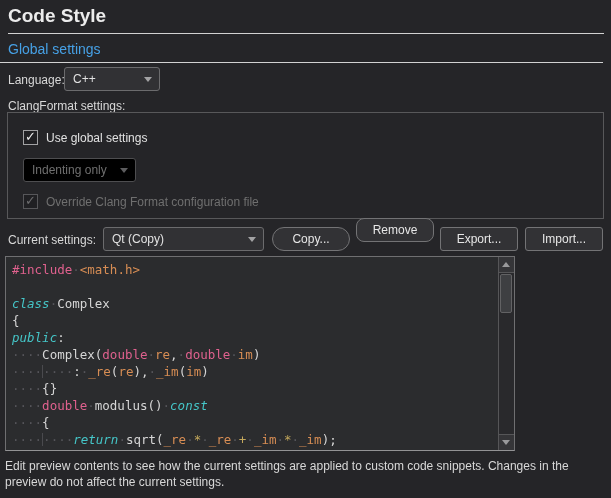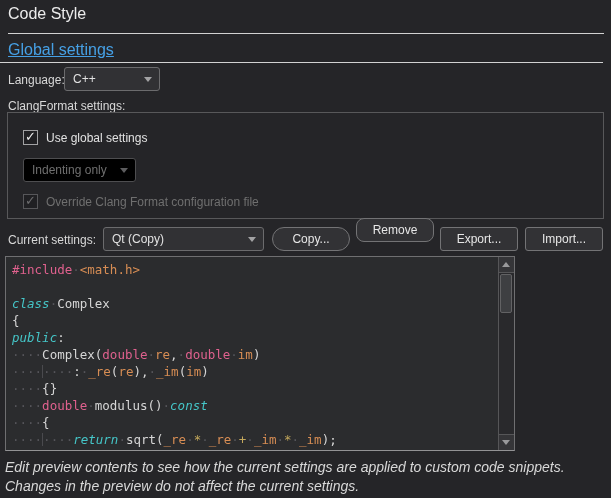--- a/index.html
+++ b/index.html
@@ -4,22 +4,22 @@
 <style>
   html,body{margin:0;padding:0;}
   body{
     width:611px;height:498px;position:relative;overflow:hidden;
     background:#252528;color:#dcdcdc;
     font-family:"Liberation Sans", sans-serif;
   }
   .abs{position:absolute;}
   .sep{height:1px;background:#d2d2d2;}
   .label{font-size:12px;color:#d8d8d8;white-space:nowrap;}
-  .page-title{font-size:16px;font-weight:normal;color:#ececec;}
-  .link{font-size:16px;color:#46a0e5;text-decoration:underline;cursor:pointer;}
+  .page-title{font-size:19px;font-weight:bold;color:#ececec;}
+  .link{font-size:14px;color:#46a0e5;cursor:pointer;}
 
   .combo{
     box-sizing:border-box;height:24px;display:flex;align-items:center;
     background:#313134;border:1px solid #6b6b6d;border-radius:3px;
     padding:0 22px 0 8px;font-size:12px;color:#e2e2e2;cursor:pointer;position:absolute;
   }
   .combo .arrow{
     position:absolute;right:7px;top:9px;width:0;height:0;
     border-left:4px solid transparent;border-right:4px solid transparent;
     border-top:5px solid #a2a2a4;
@@ -77,21 +77,21 @@
     border-bottom:5px solid #99999b;}
   .tri-down{position:absolute;left:3px;top:5px;width:0;height:0;
     border-left:4px solid transparent;border-right:4px solid transparent;
     border-top:5px solid #99999b;}
   .sb-thumb{
     position:absolute;left:1px;right:2px;top:17px;height:37px;
     background:#3e3f42;border:1px solid #626264;border-radius:2px;cursor:grab;
   }
 
   .footer-note{
-    font-size:14px;font-style:italic;color:#d8d8d8;line-height:1.35;
+    font-size:12px;color:#d8d8d8;line-height:1.35;
   }
 </style>
 </head>
 <body>
 
 <div class="abs page-title" style="left:8px;top:5px;">Code Style</div>
 <div class="abs sep" style="left:8px;top:33px;width:596px;"></div>
 
 <a class="abs link" style="left:8px;top:41px;">Global settings</a>
 <div class="abs sep" style="left:0;top:62px;width:603px;"></div>

